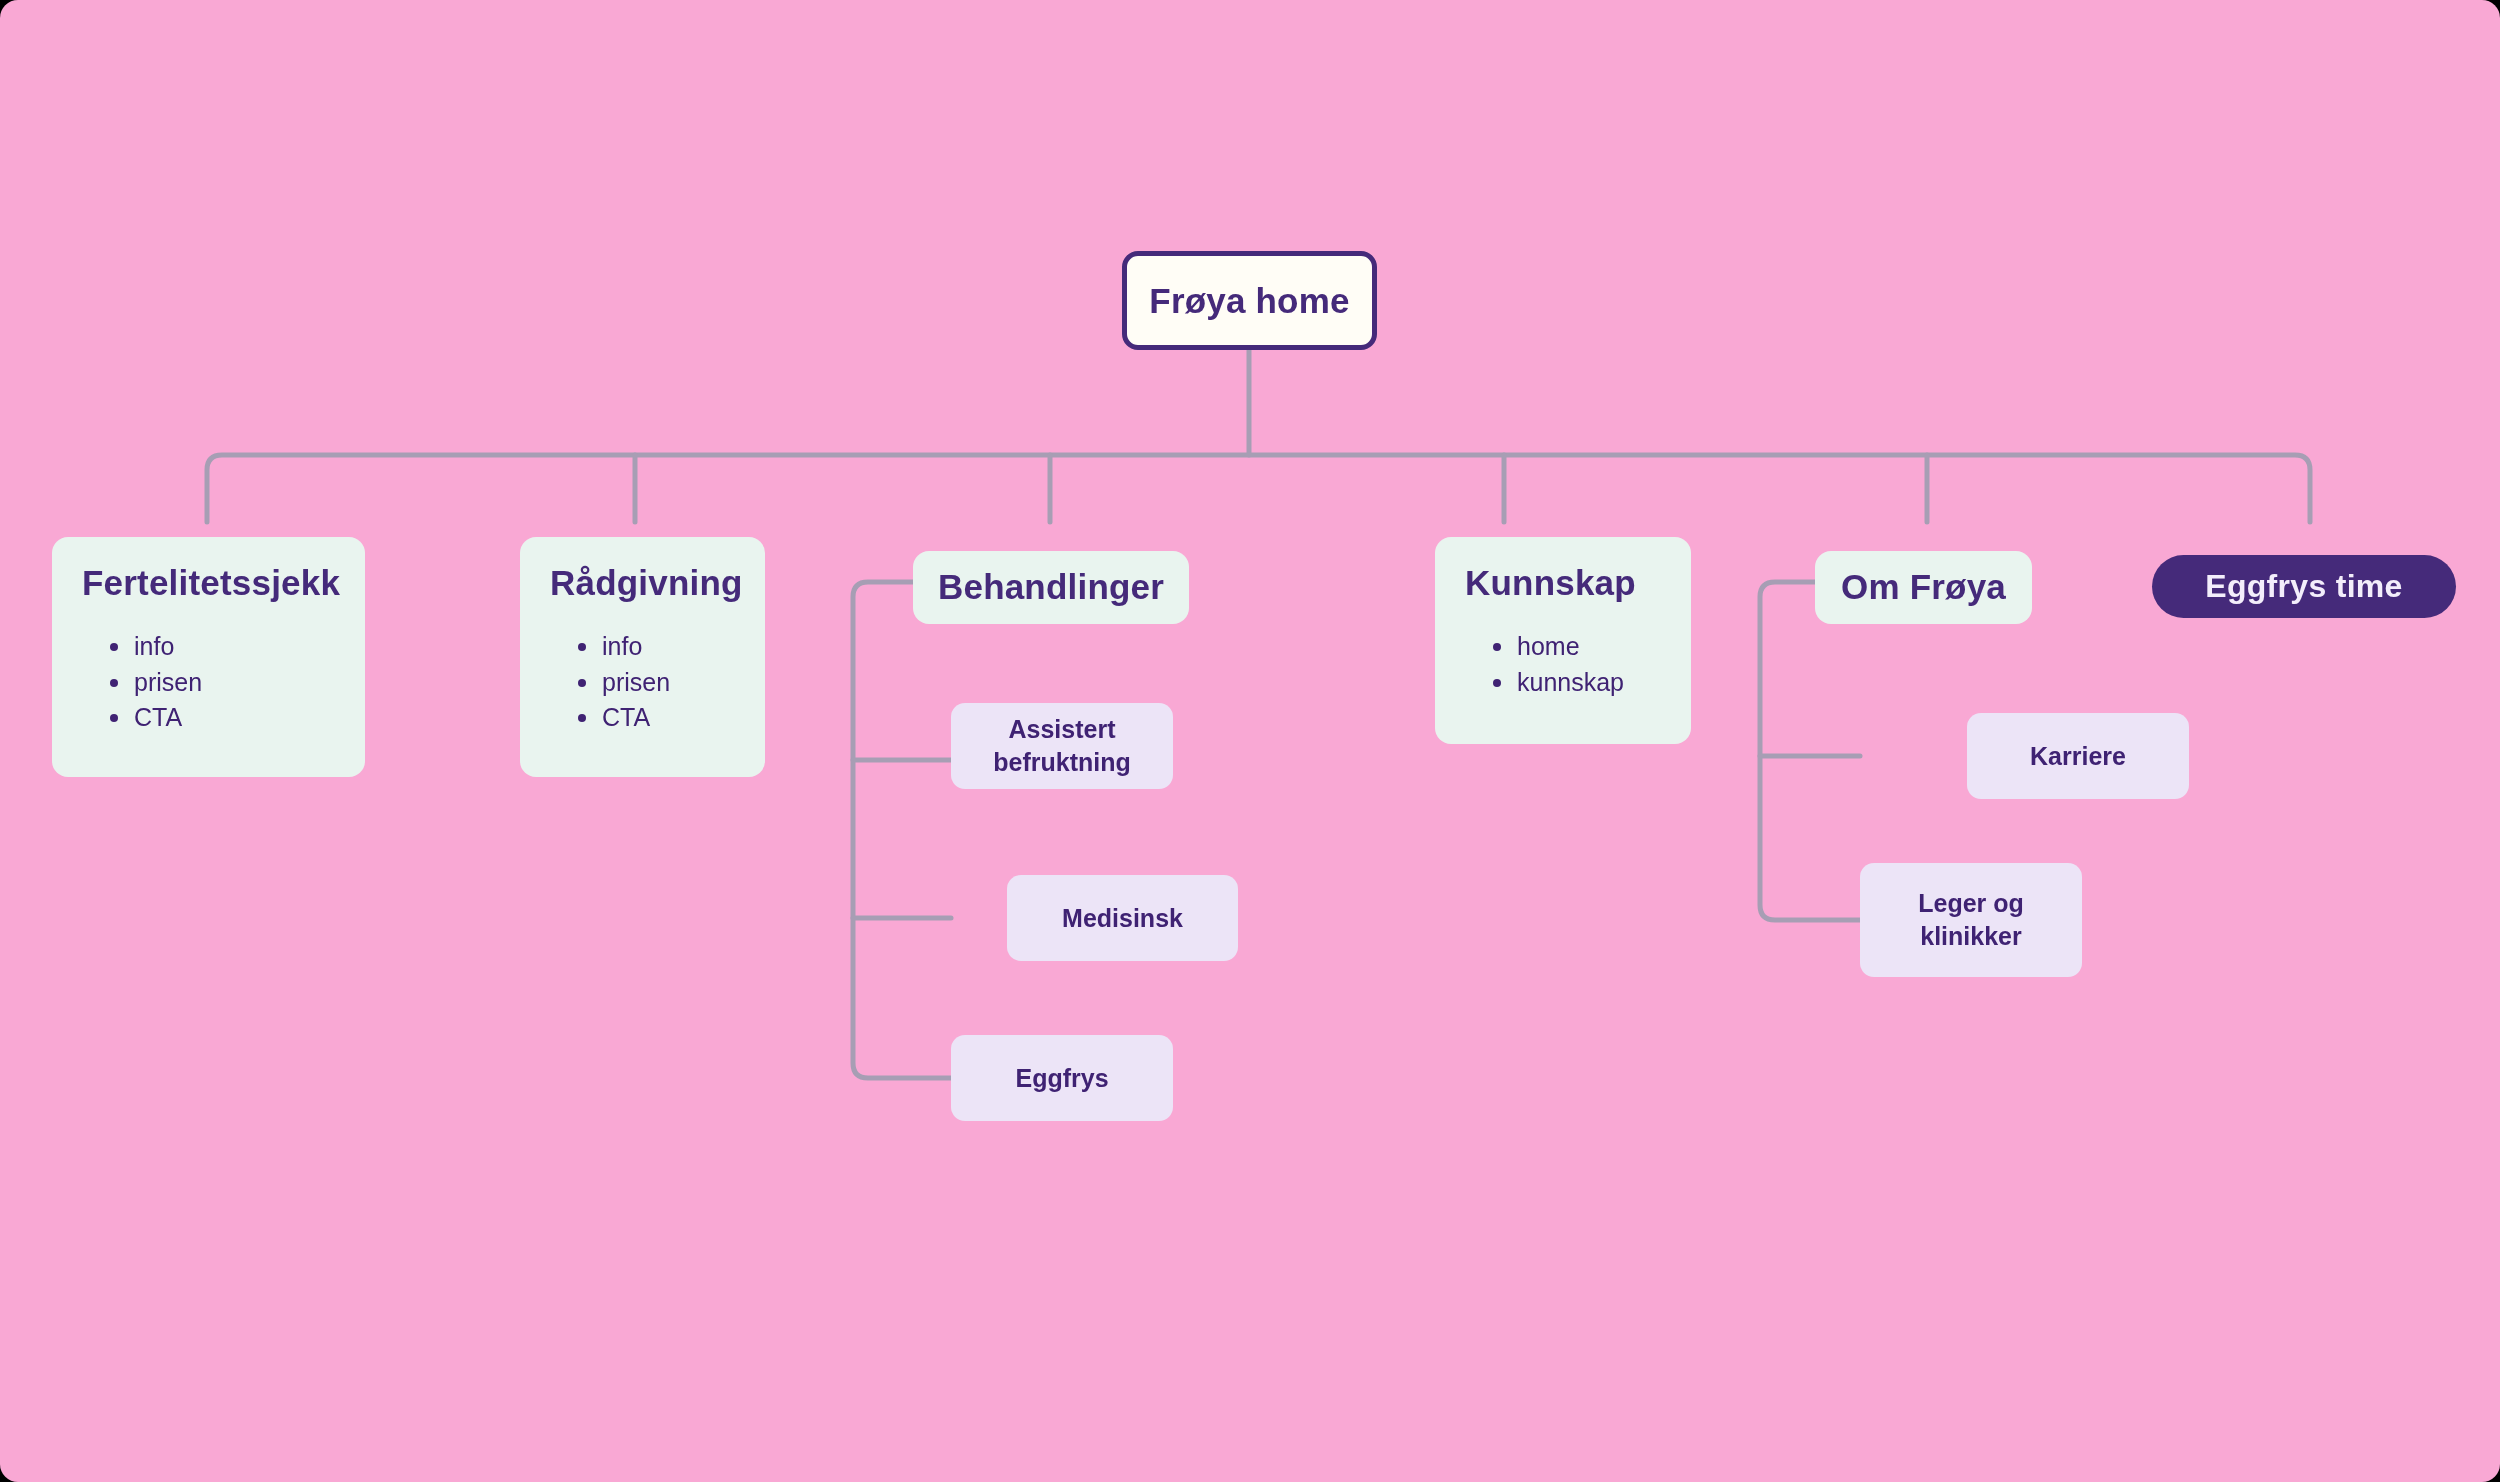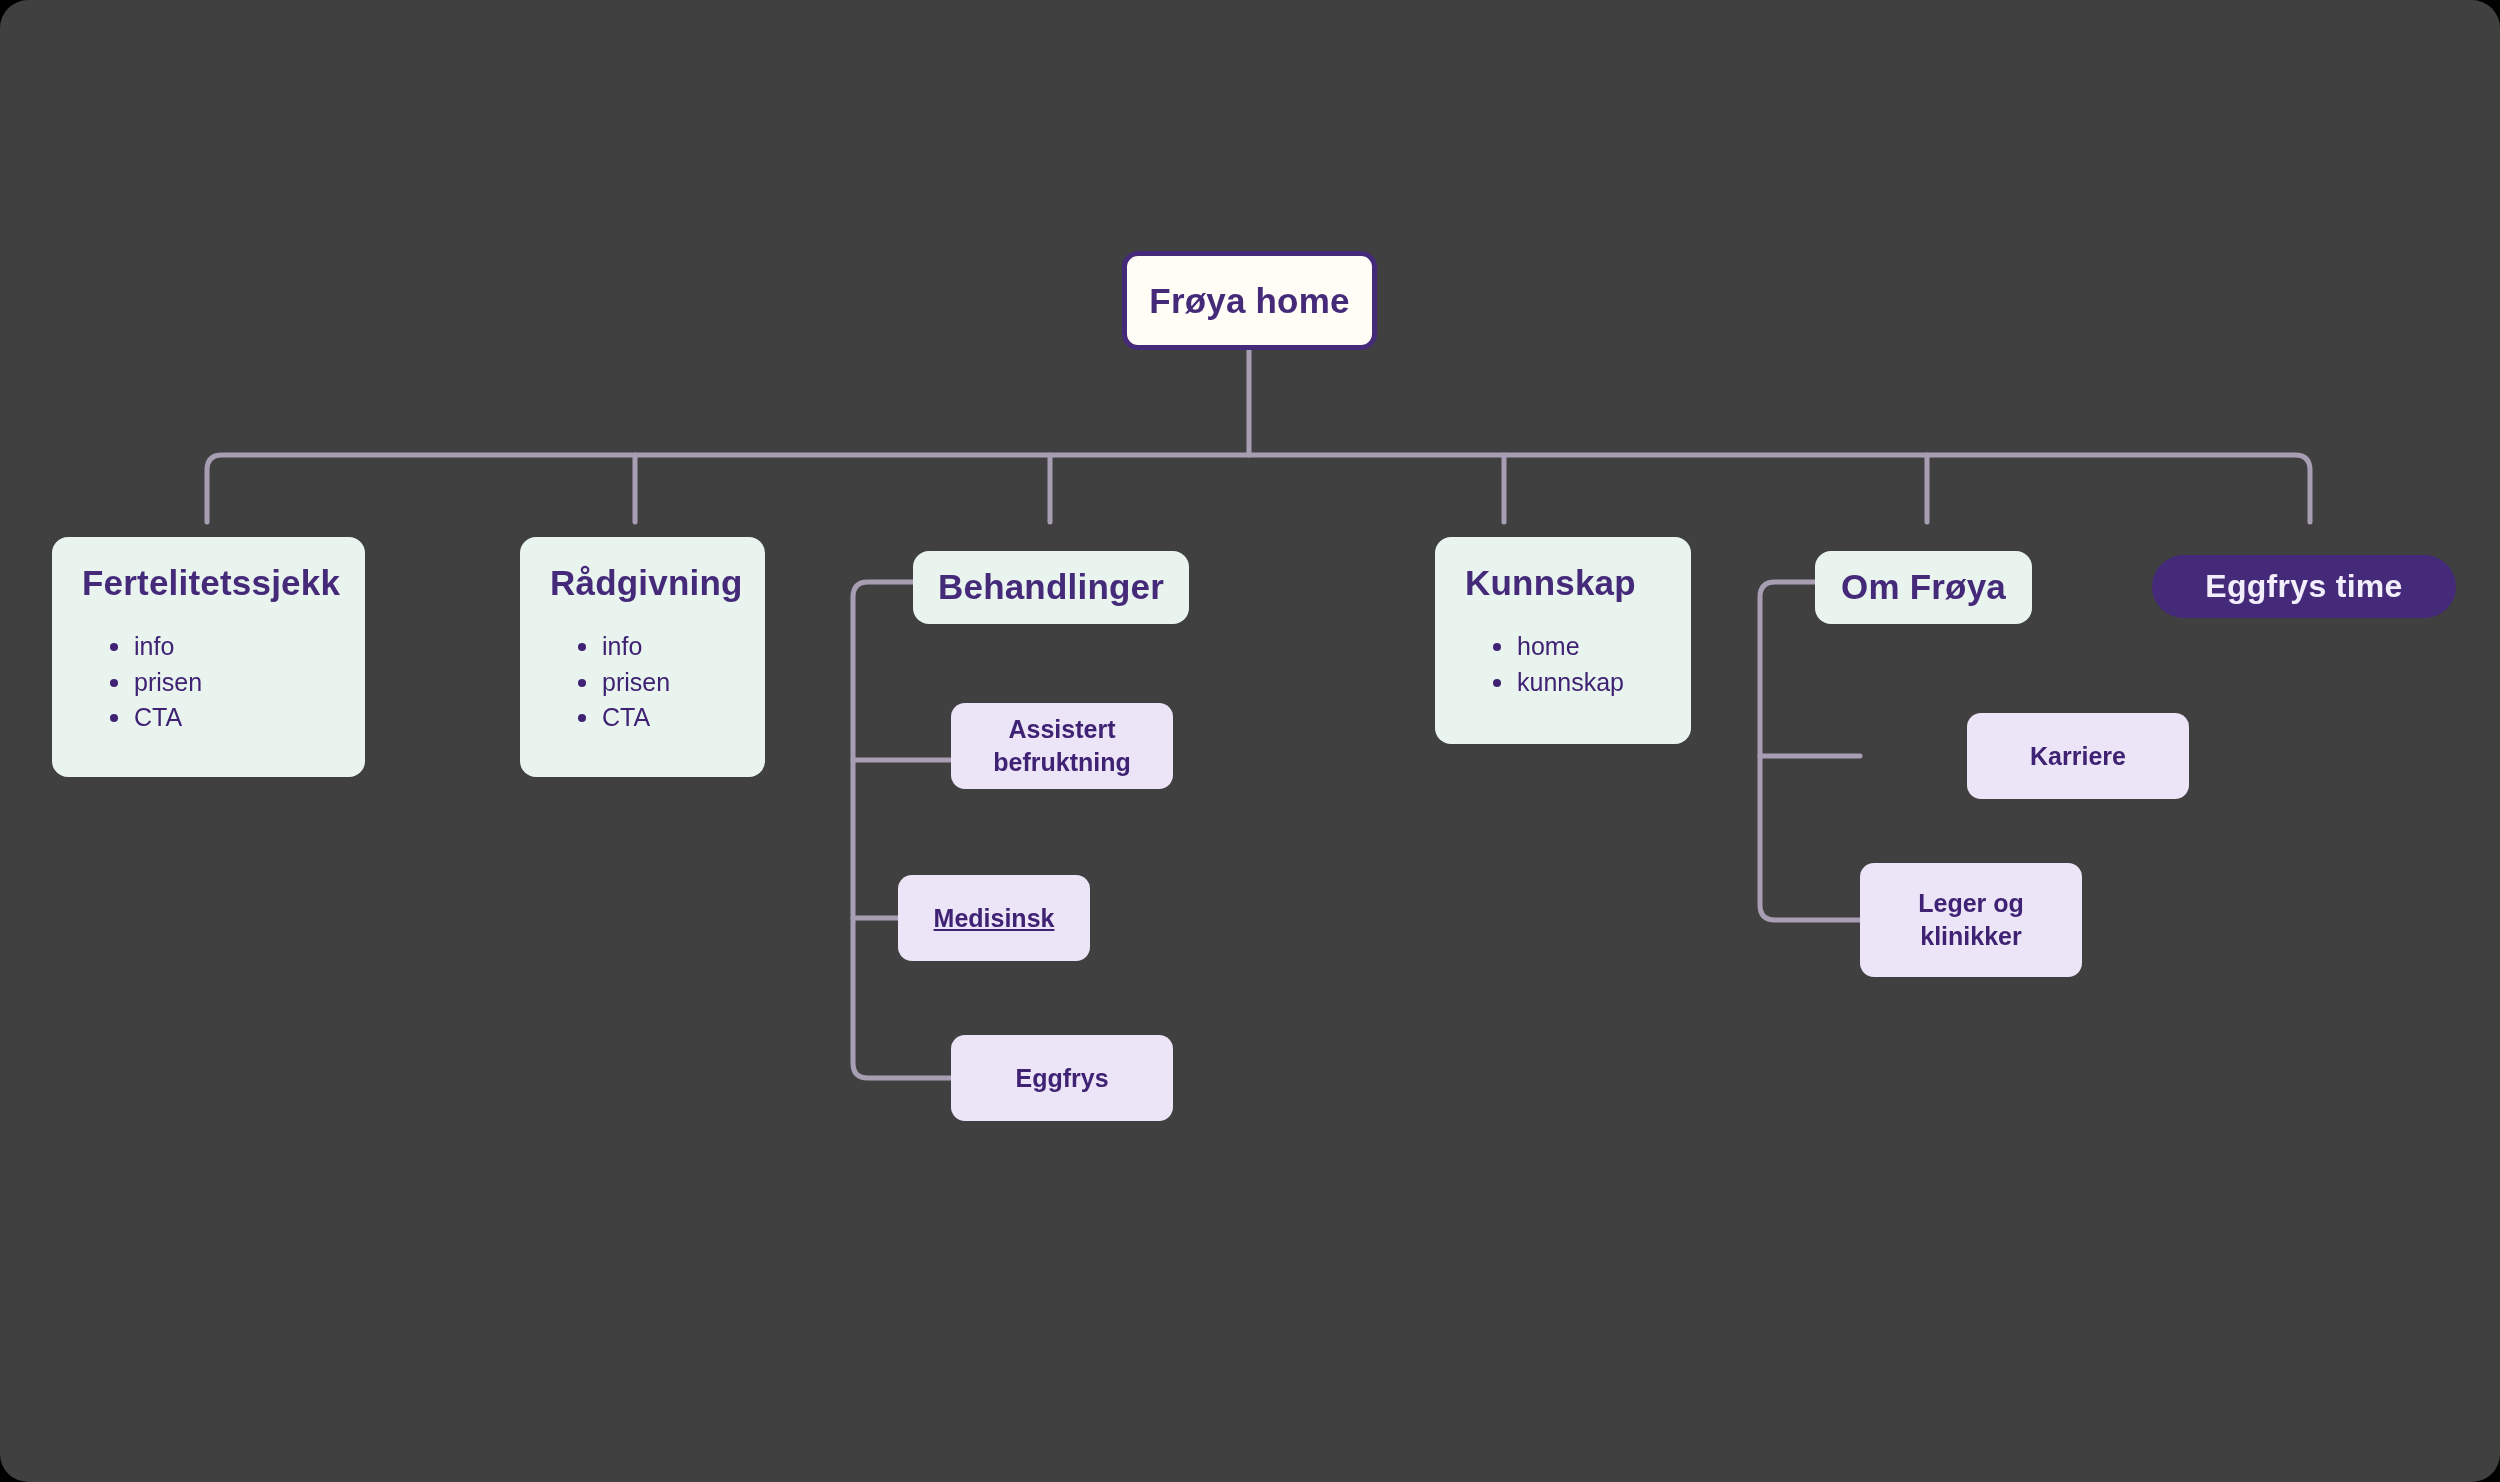--- a/index.html
+++ b/index.html
@@ -12,22 +12,22 @@
     width: 2500px;
     height: 1482px;
     overflow: hidden;
     font-family: "Liberation Sans", sans-serif;
   }
 
   #canvas {
     position: relative;
     width: 2500px;
     height: 1482px;
-    background: #404040;
-    border-radius: 28px;
+    background: #f9a8d4;
+    border-radius: 18px;
     overflow: hidden;
   }
 
   
   #connectors {
     position: absolute;
     inset: 0;
     width: 2500px;
     height: 1482px;
     pointer-events: none;
@@ -200,21 +200,21 @@
   </div>
 
   <div class="node node-section compact" style="left:913px; top:551px; width:276px; height:73px;">
     <span class="node-title">Behandlinger</span>
   </div>
 
   <div class="node node-leaf" style="left:951px; top:703px; width:222px; height:86px;">
     <span class="node-title">Assistert befruktning</span>
   </div>
 
-  <div class="node node-leaf" style="left:898px; top:875px; width:192px; height:86px;text-decoration:underline;">
+  <div class="node node-leaf" style="left:1007px; top:875px; width:231px; height:86px;">
     <span class="node-title">Medisinsk</span>
   </div>
 
   <div class="node node-leaf" style="left:951px; top:1035px; width:222px; height:86px;">
     <span class="node-title">Eggfrys</span>
   </div>
 
   <div class="node node-section" style="left:1435px; top:537px; width:256px; height:207px;">
     <span class="node-title">Kunnskap</span>
     <ul class="bullets">

